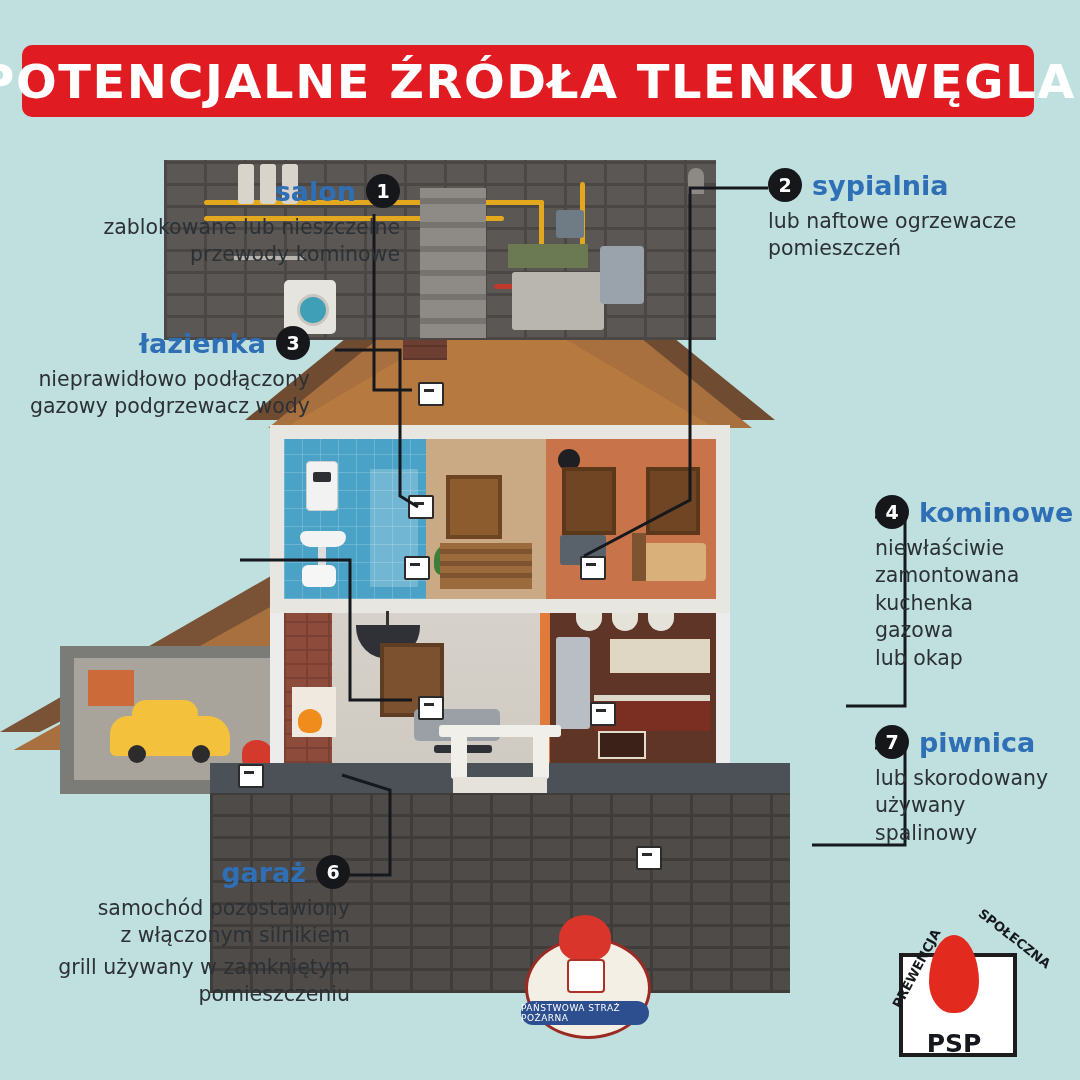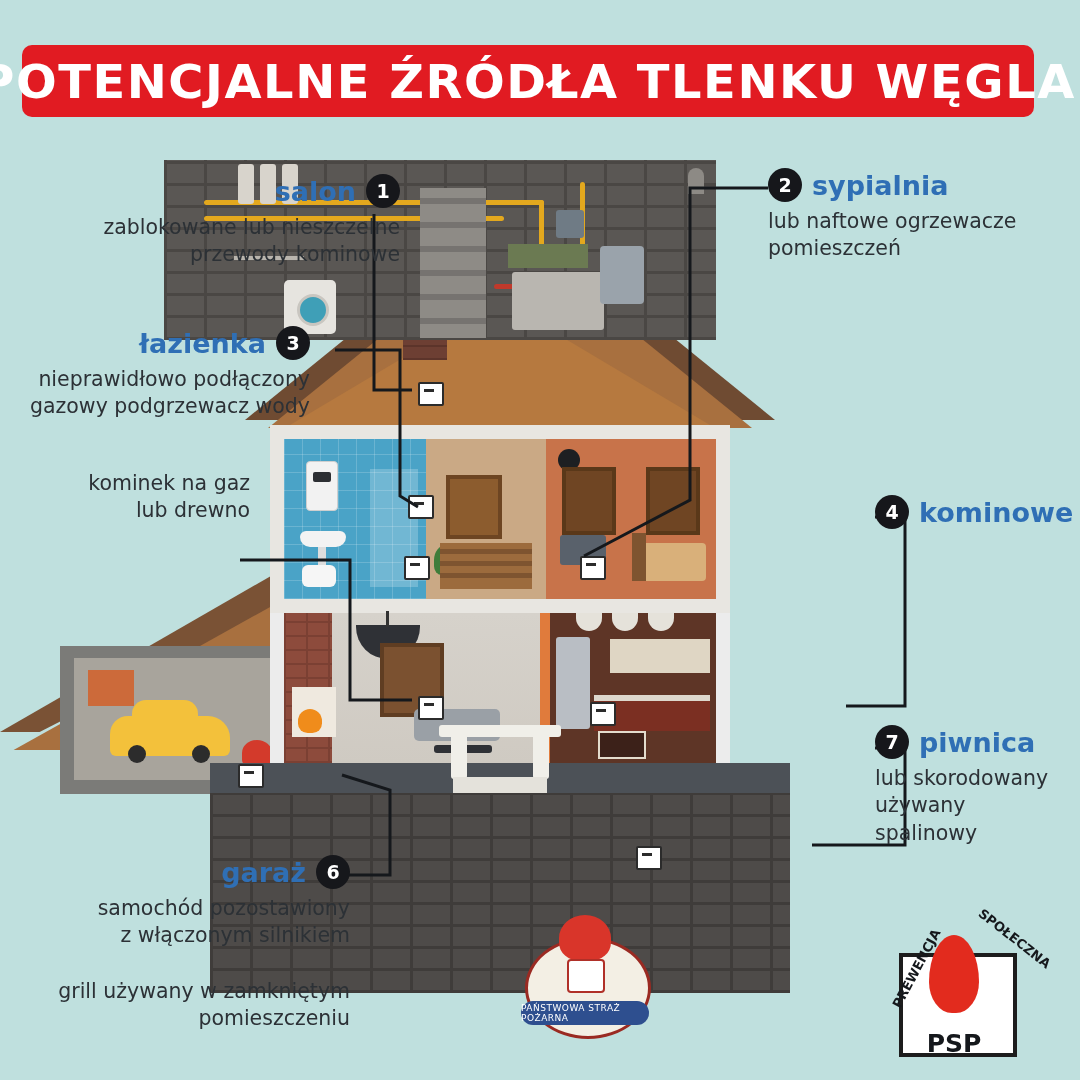--- a/index.html
+++ b/index.html
@@ -54,21 +54,21 @@
   
   #c-komin{left:20px;top:174px;width:380px;}
   #c-lazienka{left:0px;top:326px;width:310px;}
   #c-salon{left:20px;top:464px;width:230px;}
   #c-garaz{left:20px;top:855px;width:330px;}
   #c-sypialnia{left:768px;top:168px;width:300px;}
   #c-kuchnia{left:875px;top:495px;width:205px;}
   #c-piwnica{left:875px;top:725px;width:205px;}
 
   .callout .desc p{margin:0 0 0 0;}
-  .callout .desc p + p{margin-top:28px;}
+  .callout .desc p + p{margin-top:4px;}
 
   
   .lines{position:absolute;inset:0;pointer-events:none;}
 
   
   .scene{position:absolute;left:150px;top:150px;width:800px;height:900px;}
 
   
 
   
@@ -426,24 +426,20 @@
       <span class="kw">łazienka</span>
       <span class="badge">3</span>
     </div>
     <div class="desc">
       <div>nieprawidłowo podłączony</div>
       <div>gazowy podgrzewacz wody</div>
     </div>
   </div>
 
   <div class="callout right-al" id="c-salon">
-    <div class="desc">
-      <div>kominek na gaz</div>
-      <div>lub drewno</div>
-    </div>
   </div>
 
   <div class="callout right-al" id="c-garaz">
     <div class="head">
       <span class="kw">garaż</span>
       <span class="badge">6</span>
     </div>
     <div class="desc">
       <p>
         <span>samochód pozostawiony</span><br>
@@ -465,20 +461,27 @@
       <div>lub naftowe ogrzewacze</div>
       <div>pomieszczeń</div>
     </div>
   </div>
 
   <div class="callout left-al" id="c-kuchnia">
     <div class="head">
       <span class="badge">4</span>
       <span class="kw">kominowe</span>
     </div>
+    <div class="desc">
+      <div>niewłaściwie</div>
+      <div>zamontowana</div>
+      <div>kuchenka</div>
+      <div>gazowa</div>
+      <div>lub okap</div>
+    </div>
   </div>
 
   <div class="callout left-al" id="c-piwnica">
     <div class="head">
       <span class="badge">7</span>
       <span class="kw">piwnica</span>
     </div>
     <div class="desc">
       <div>lub skorodowany</div>
       <div>używany</div>

